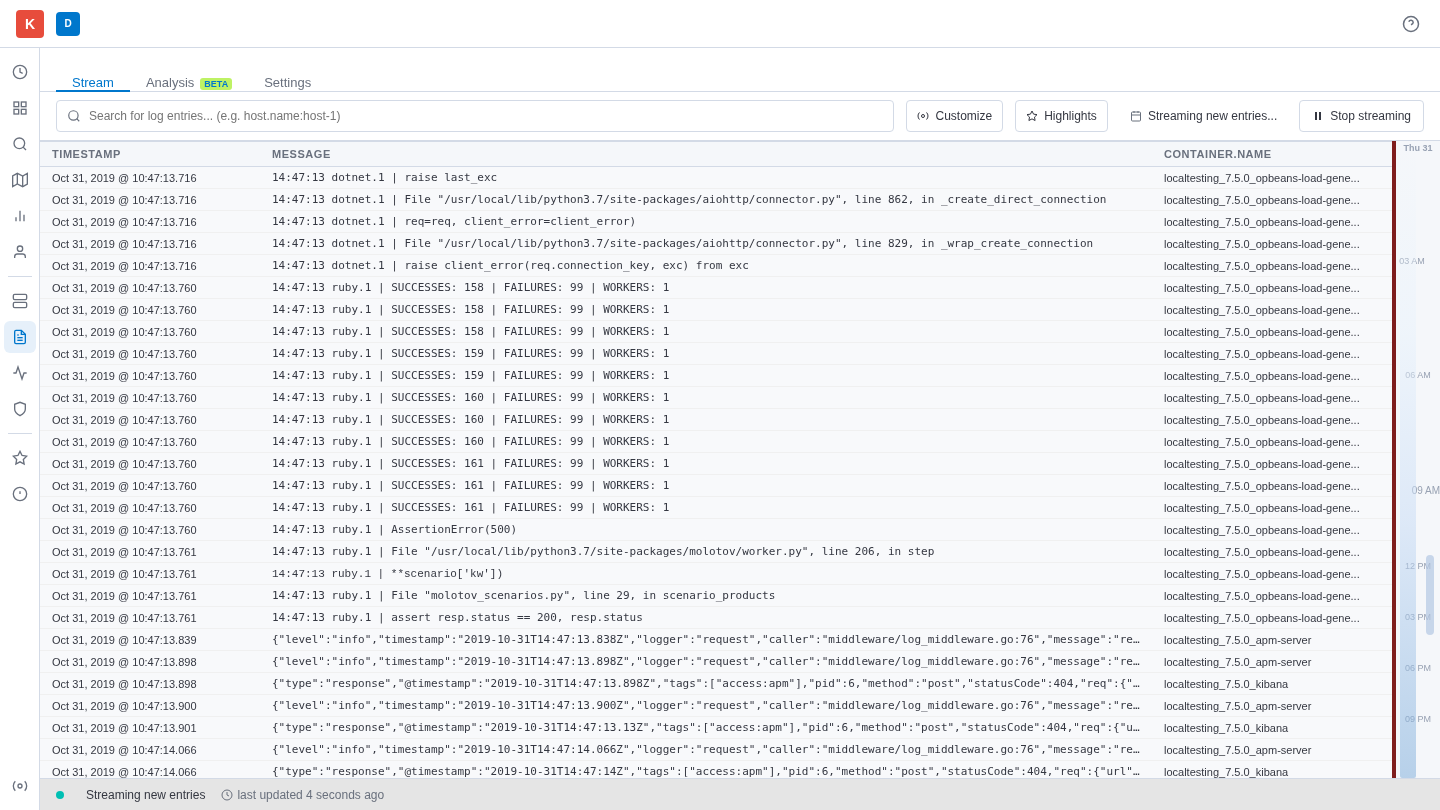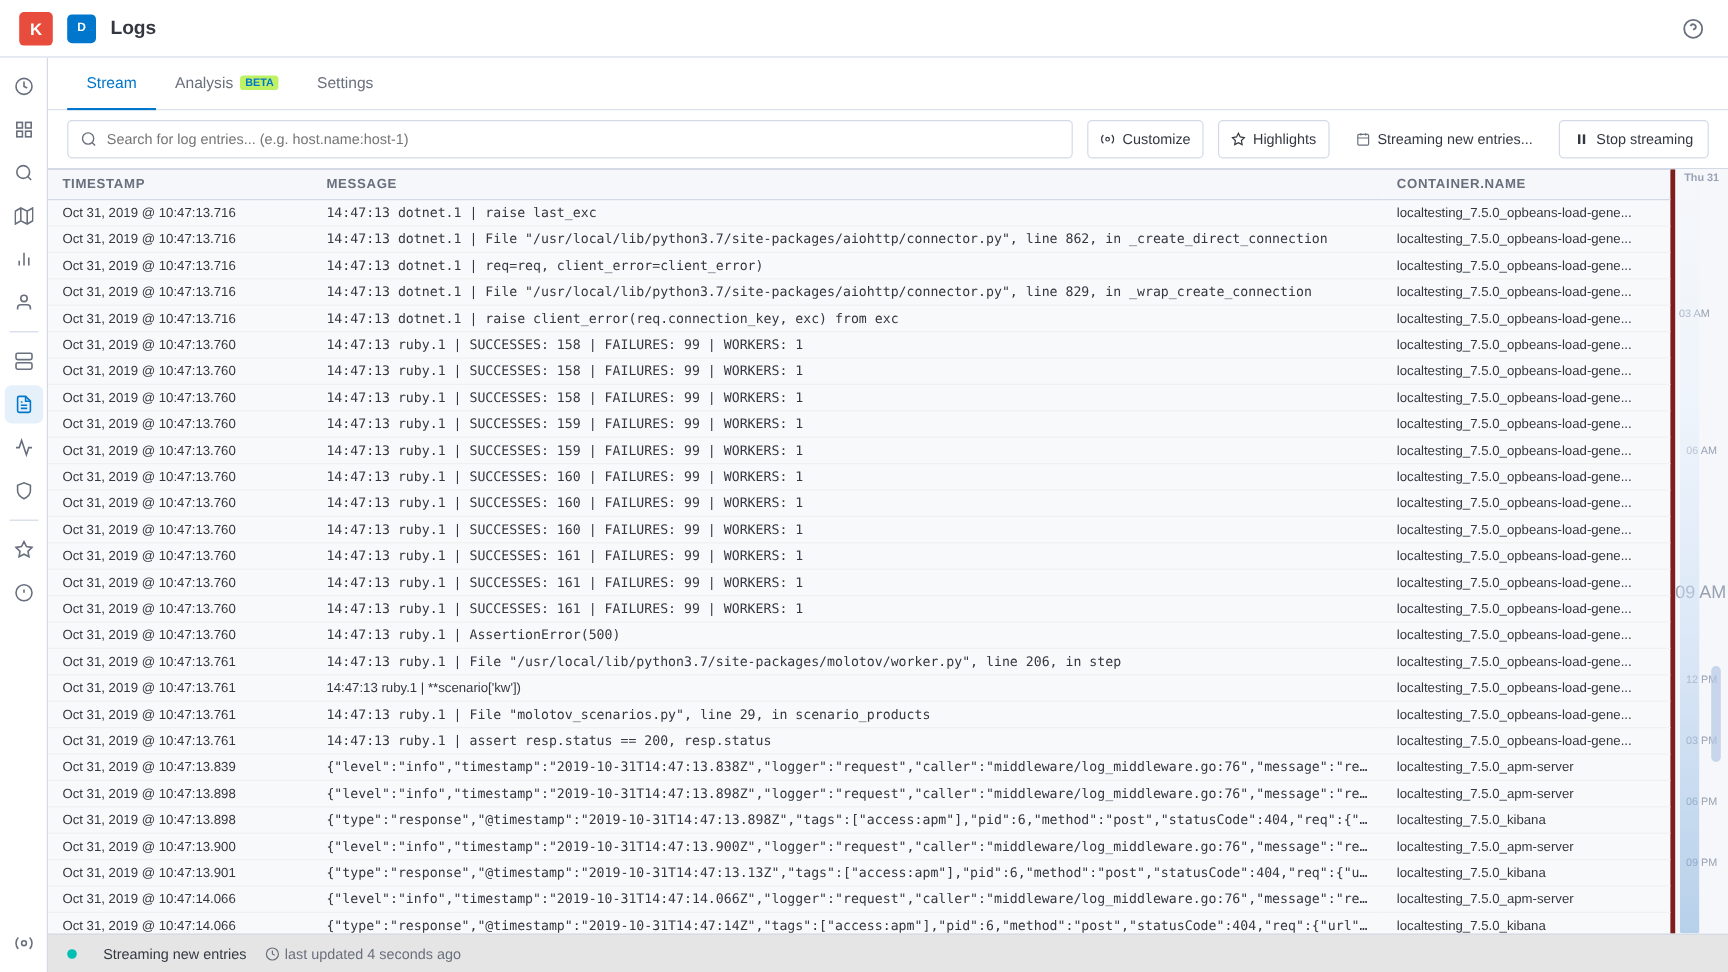--- a/index.html
+++ b/index.html
@@ -33,21 +33,21 @@
     .sidebar-separator { width: 24px; height: 1px; background: #d3dae6; margin: 4px 0; }
 
     
     .main { flex: 1; display: flex; flex-direction: column; overflow: hidden; }
 
     
     .tabs-bar {
       display: flex; align-items: center; background: #fff; border-bottom: 1px solid #d3dae6; padding: 0 16px; height: 44px; flex-shrink: 0; gap: 0;
     }
     .tab {
-      padding: 0 16px; height: 44px; display: flex; align-items: center; cursor: pointer; color: #69707d; font-size: 13px; border-bottom: 2px solid transparent; gap: 6px;
+      padding: 0 16px; height: 44px; display: flex; align-items: flex-end; cursor: pointer; color: #69707d; font-size: 13px; border-bottom: 2px solid transparent; gap: 6px;
     }
     .tab.active { color: #0077cc; border-bottom-color: #0077cc; font-weight: 500; }
     .tab-beta {
       font-size: 9px; background: #bef264; color: #0077cc; padding: 1px 4px; border-radius: 3px; font-weight: 600;
     }
 
     
     .toolbar {
       display: flex; align-items: center; background: #fff; border-bottom: 1px solid #d3dae6; padding: 8px 16px; gap: 12px; flex-shrink: 0;
     }
@@ -95,21 +95,20 @@
     }
     .statusbar-text { font-size: 12px; color: #343741; }
     .statusbar-time { font-size: 12px; color: #69707d; display: flex; align-items: center; gap: 4px; }
   </style>
 </head>
 <body>
 
 <div class="topbar">
   <div class="topbar-logo">K</div>
   <div class="topbar-app-icon">D</div>
-  <span class="topbar-title">Logs</span>
   <div class="topbar-right">
     <button class="topbar-icon-btn">
       <svg width="18" height="18" viewBox="0 0 24 24" fill="none" stroke="currentColor" stroke-width="2">
         <circle cx="12" cy="12" r="10"></circle>
           <path d="M9.09 9a3 3 0 0 1 5.83 1c0 2-3 3-3 3"></path>
           <line x1="12" y1="17" x2="12.01" y2="17"></line>
       </svg>
     </button>
   </div>
 </div>
@@ -358,21 +357,21 @@
                 <td class="col-message" style="font-family: monospace; font-size: 11px; margin-top: 32px;">14:47:13 ruby.1   | AssertionError(500)</td>
                 <td class="col-container">localtesting_7.5.0_opbeans-load-gene...</td>
               </tr>
               <tr>
                 <td class="col-timestamp">Oct 31, 2019 @ 10:47:13.761</td>
                 <td class="col-message" style="font-family: monospace; font-size: 11px;">14:47:13 ruby.1   |   File "/usr/local/lib/python3.7/site-packages/molotov/worker.py", line 206, in step</td>
                 <td class="col-container">localtesting_7.5.0_opbeans-load-gene...</td>
               </tr>
               <tr>
                 <td class="col-timestamp">Oct 31, 2019 @ 10:47:13.761</td>
-                <td class="col-message" style="font-family: Liberation Sans, sans-serif; font-size: 11px;">14:47:13 ruby.1   |     **scenario['kw'])</td>
+                <td class="col-message" style="font-family: Liberation Mono, monospace; font-size: 11px;">14:47:13 ruby.1   |     **scenario['kw'])</td>
                 <td class="col-container">localtesting_7.5.0_opbeans-load-gene...</td>
               </tr>
               <tr>
                 <td class="col-timestamp">Oct 31, 2019 @ 10:47:13.761</td>
                 <td class="col-message" style="font-family: monospace; font-size: 11px;">14:47:13 ruby.1   |   File "molotov_scenarios.py", line 29, in scenario_products</td>
                 <td class="col-container">localtesting_7.5.0_opbeans-load-gene...</td>
               </tr>
               <tr>
                 <td class="col-timestamp">Oct 31, 2019 @ 10:47:13.761</td>
                 <td class="col-message" style="font-family: monospace; font-size: 11px;">14:47:13 ruby.1   |     assert resp.status == 200, resp.status</td>
@@ -414,21 +413,21 @@
                 <td class="col-container">localtesting_7.5.0_kibana</td>
               </tr>
             </tbody>
         </table>
       </div>
 
       <div class="timeline-bar" style="position:relative; width:48px;">
         <div style="position:absolute; top:2px; left:0; right:0; text-align:center; font-size:9px; color:#98a2b3; font-weight:600;">Thu 31</div>
         <div style="position:absolute; top:18%; left:0; right:12px; text-align:center; font-size:9px; color:#98a2b3;">03 AM</div>
         <div style="position:absolute; top:36%; left:0; right:0; text-align:center; font-size:9px; color:#98a2b3;">06 AM</div>
-        <div style="position:absolute; top:54%; left:0; right:0; text-align:left; font-size:15px; color:#98a2b3;">09 AM</div>
+        <div style="position:absolute; top:54%; left:0; right:0; text-align:right; font-size:10px; color:#98a2b3;">09 AM</div>
         <div style="position:absolute; top:66%; left:0; right:0; text-align:center; font-size:9px; color:#98a2b3;">12 PM</div>
         <div style="position:absolute; top:74%; left:0; right:0; text-align:center; font-size:9px; color:#98a2b3;">03 PM</div>
         <div style="position:absolute; top:82%; left:0; right:0; text-align:center; font-size:9px; color:#98a2b3;">06 PM</div>
         <div style="position:absolute; top:90%; left:0; right:0; text-align:center; font-size:9px; color:#98a2b3;">09 PM</div>
 
         <div style="position:absolute; right:6px; top:65%; width:8px; height:80px; background:#b3c7e3; border-radius:4px; opacity:0.7;"></div>
 
         <div style="position:absolute; left:4px; top:0; bottom:0; width:16px;">
           <div style="position:absolute; bottom:0; left:0; right:0; background:linear-gradient(to top, #79aad9 0%, #c5daf5 40%, #e8f2fc 70%, transparent 100%); opacity:0.5; border-radius:2px; top:0;"></div>
         </div>

